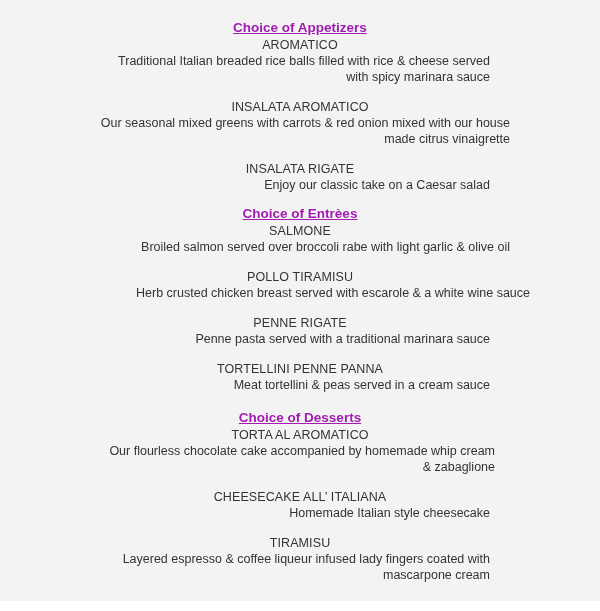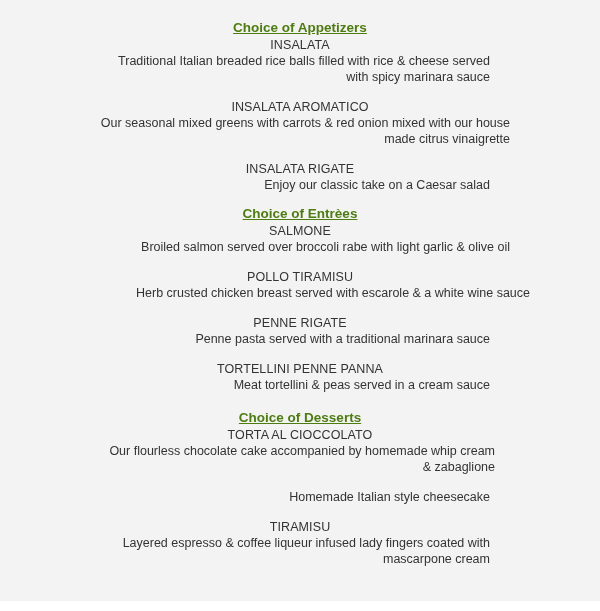--- a/index.html
+++ b/index.html
@@ -17,40 +17,40 @@
     .menu {
       position: absolute; left: 0; top: 19px; width: 600px;
       text-align: center;
       font-size: 12.5px;
       line-height: 16px;
     }
     .section-title {
       font-weight: bold;
       font-size: 13.5px;
       text-decoration: underline;
-      color: #4d7c0f;
+      color: #a21caf;
       margin: 0;
       line-height: 18px;
     }
     .dish { margin: 0 0 14px 0; }
     .dish-name { letter-spacing: 0.1px; }
     .dish-desc { width: 380px; margin: 0 auto; text-align: right; }
     .dish-desc.wide { width: 420px; }
     .section { margin-bottom: 0; }
   </style>
 </head>
 <body>
 
 <div class="page">
   <div class="menu">
 
     <div class="section">
       <div class="section-title">Choice of Appetizers</div>
       <div class="dish">
-        <div class="dish-name">INSALATA</div>
+        <div class="dish-name">AROMATICO</div>
         <div class="dish-desc">Traditional Italian breaded rice balls filled with rice &amp; cheese served with spicy marinara sauce</div>
       </div>
       <div class="dish">
         <div class="dish-name">INSALATA AROMATICO</div>
         <div class="dish-desc wide">Our seasonal mixed greens with carrots &amp; red onion mixed with our house made citrus vinaigrette</div>
       </div>
       <div class="dish" style="margin-bottom:12px">
         <div class="dish-name">INSALATA RIGATE</div>
         <div class="dish-desc">Enjoy our classic take on a Caesar salad</div>
       </div>
@@ -72,24 +72,25 @@
       </div>
       <div class="dish" style="margin-bottom:16px">
         <div class="dish-name">TORTELLINI PENNE PANNA</div>
         <div class="dish-desc">Meat tortellini &amp; peas served in a cream sauce</div>
       </div>
     </div>
 
     <div class="section">
       <div class="section-title">Choice of Desserts</div>
       <div class="dish">
-        <div class="dish-name">TORTA AL CIOCCOLATO</div>
+        <div class="dish-name">TORTA AL AROMATICO</div>
         <div class="dish-desc wide" style="width:390px">Our flourless chocolate cake accompanied by homemade whip cream &amp; zabaglione</div>
       </div>
       <div class="dish">
+        <div class="dish-name">CHEESECAKE ALL’ ITALIANA</div>
         <div class="dish-desc">Homemade Italian style cheesecake</div>
       </div>
       <div class="dish">
         <div class="dish-name">TIRAMISU</div>
         <div class="dish-desc">Layered espresso &amp; coffee liqueur infused lady fingers coated with mascarpone cream</div>
       </div>
     </div>
 
   </div>
 </div>

